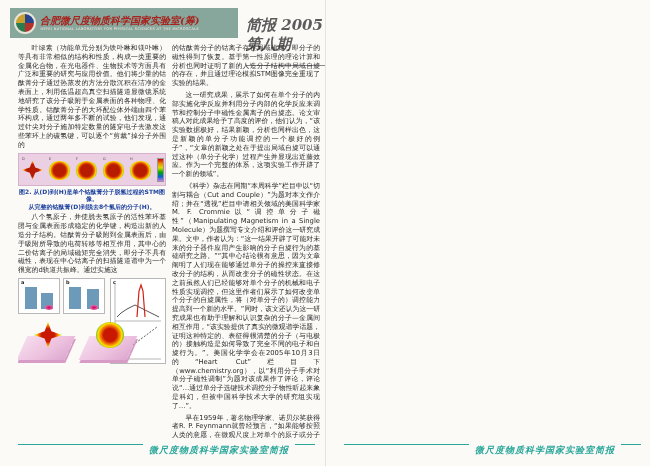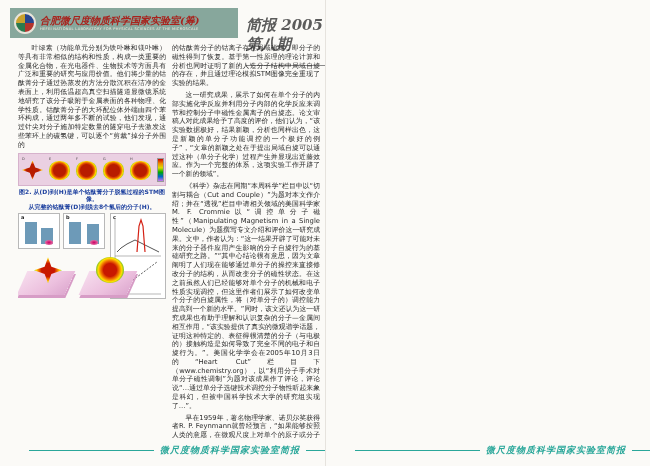--- a/index.html
+++ b/index.html
@@ -8,21 +8,21 @@
   .page{position:absolute;top:0;height:466px;width:325px;background:#fbfaf7;}
   #page-l{left:0;}
   #page-r{left:325px;border-left:1px solid #e6e3de;}
 
   
   .l-banner{position:absolute;left:10px;top:8px;width:228px;height:30px;background:#87a79c;
             display:flex;align-items:center;padding:0 4px;box-sizing:border-box;}
   .logo-sm{width:22px;height:22px;border-radius:50%;flex:0 0 22px;margin-right:4px;
            background:conic-gradient(#27458f 0 90deg,#b3332c 90deg 180deg,#2c7a4f 180deg 270deg,#c9a12c 270deg 360deg);
            border:2px solid #e8e4da;box-sizing:border-box;}
-  .l-banner-txt{overflow:hidden;}
+  .l-banner-txt{overflow:hidden;text-align:center;}
   .l-banner-cn{font-family:"DejaVu Serif",serif;font-style:italic;font-weight:bold;
                font-size:10px;color:#a8231d;white-space:nowrap;line-height:12px;}
   .l-banner-en{font-size:3.6px;color:#f3ece2;letter-spacing:.3px;white-space:nowrap;line-height:5px;}
   .l-issue{position:absolute;left:246px;top:16px;font-family:"DejaVu Serif",serif;font-style:italic;
            font-weight:bold;font-size:15px;color:#5b5b5b;border-bottom:1px solid #8a8a8a;padding-bottom:11px;}
 
   
   .col{position:absolute;top:44px;width:148px;overflow:hidden;text-align:justify;}
   .col p{margin:0 0 3px;font-size:6.8px;line-height:8.8px;text-indent:2em;}
   #l-col1{left:18px;height:396px;}
@@ -54,21 +54,21 @@
   .plot3d{position:absolute;top:40px;width:60px;height:48px;}
   .p3d1{left:0;} .p3d2{left:62px;}
   .p3base{position:absolute;left:4px;bottom:6px;width:48px;height:24px;transform:skewX(-24deg);
           background:linear-gradient(135deg,#f6dced 0%,#ecc0de 60%,#dda8cf 100%);box-shadow:2px 3px 0 #d79cc6;}
   .p3peak{position:absolute;left:16px;top:4px;width:28px;height:26px;
           background:radial-gradient(circle,#c81800 0 34%,#f07000 48%,#ffe000 62%,#58b830 76%,transparent 84%);}
   .p3peak.star{clip-path:polygon(50% 0,62% 36%,100% 50%,62% 64%,50% 100%,38% 64%,0 50%,38% 36%);}
   .p3peak.dome{border-radius:50%;}
 
   
-  .footer{position:absolute;left:15px;bottom:9px;width:100%;display:flex;align-items:center;
+  .footer{position:absolute;left:4px;bottom:9px;width:100%;display:flex;
           gap:6px;padding:0 14px;box-sizing:border-box;}
   .fline{border-top:1.5px solid #2aa79a;height:0;}
   .fl-long{flex:2.2;} .fl-short{flex:0.35;}
   .ftext{font-family:"DejaVu Serif",serif;font-style:italic;font-weight:bold;
          font-size:9px;color:#2aa79a;letter-spacing:1px;white-space:nowrap;}
 </style>
 </head>
 <body>
 
 <div id="stage">
@@ -108,20 +108,21 @@
           <span class="bloblabel">H</span>
           <div class="blob"></div>
         </div>
         <div class="cscale"></div>
       </div>
       <div class="figcap" style="text-align:center">
         <span>图2. 从(D)到(H)是单个钴酞菁分子脱氢过程的STM图像。</span><br>
         <span>从完整的钴酞菁(D)到脱去8个氢后的分子(H)。</span>
       </div>
 
+      <p>八个氢原子，并使脱去氢原子的活性苯环基团与金属表面形成稳定的化学键，构造出新的人造分子结构。钴酞菁分子吸附到金属表面后，由于吸附所导致的电荷转移等相互作用，其中心的二价钴离子的局域磁矩完全消失，即分子不具有磁性，表现在中心钴离子的扫描隧道谱中为一个很宽的d轨道共振峰。通过实施这</p>
 
       <div class="fig3">
         <div class="f3panel f3a">
           <span class="f3lab">a</span>
           <div class="bar1"></div>
           <div class="bar2"></div>
           <div class="mol-dot"></div>
         </div>
         <div class="f3panel f3b">
           <span class="f3lab">b</span>

